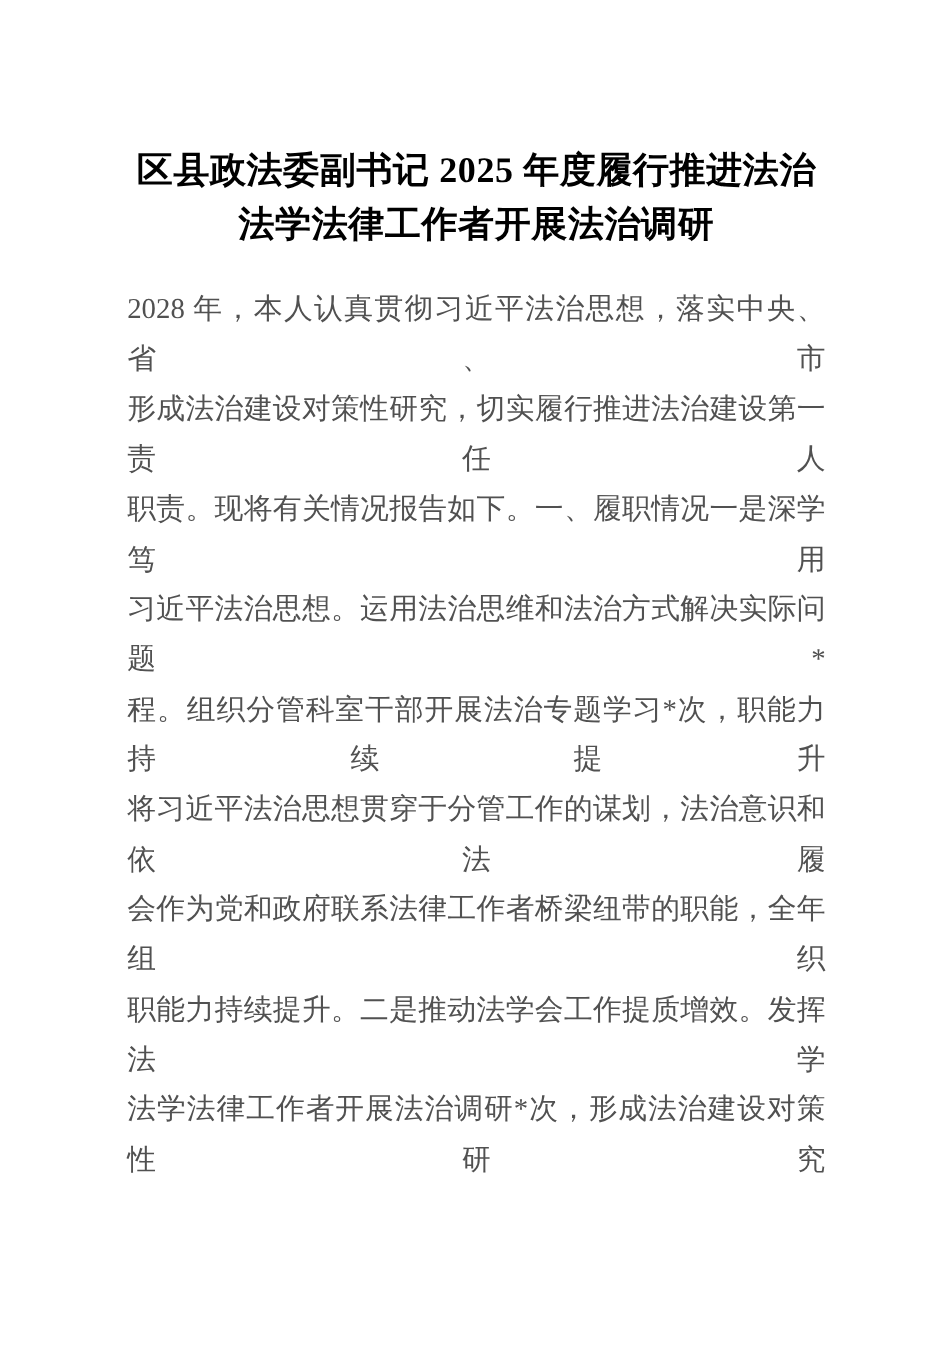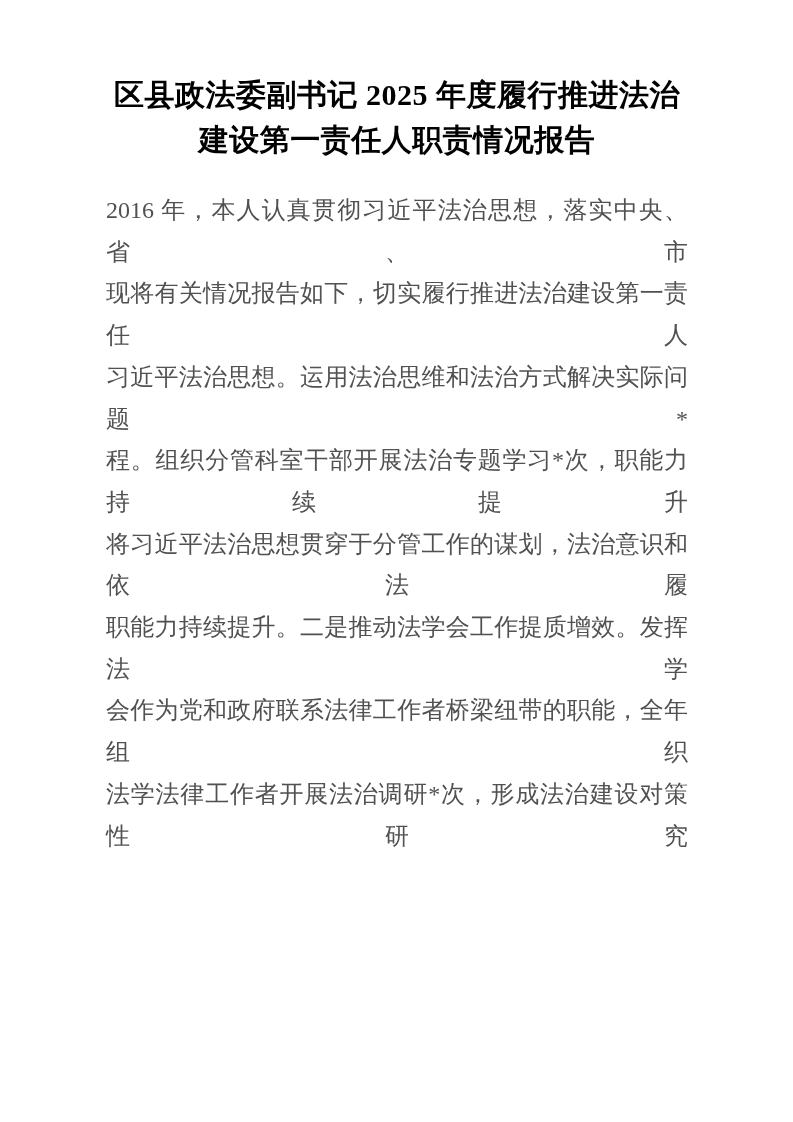--- a/index.html
+++ b/index.html
@@ -9,21 +9,21 @@
   }
   * { margin: 0; padding: 0; box-sizing: border-box; }
   html, body { background: var(--background); }
   .page {
     position: relative;
     width: 793px;
     height: 1122px;
     margin: 0 auto;
     background: var(--background);
     overflow: hidden;
-    padding: 72px 105px 0 106px;
+    padding: 120px 105px 0 106px;
     font-family: "Liberation Serif", "DejaVu Serif", serif;
   }
   .doc-title {
     font-size: 30px;
     font-weight: bold;
     color: var(--title-color);
     text-align: center;
     line-height: 45px;
     margin-bottom: 28px;
     letter-spacing: 0.5px;
@@ -42,25 +42,26 @@
     text-align-last: justify;
     text-justify: inter-character;
   }
 </style>
 </head>
 <body>
 
 <div class="page">
   <h1 class="doc-title">
       <div class="title-line">区县政法委副书记 2025 年度履行推进法治</div>
-      <div class="title-line">建设第一责任人职责情况报告</div>
+      <div class="title-line">法学法律工作者开展法治调研</div>
     </h1>
   <div class="doc-body">
-      <div class="body-line">2016 年，本人认真贯彻习近平法治思想，落实中央、省、市</div>
-      <div class="body-line">现将有关情况报告如下，切实履行推进法治建设第一责任人</div>
+      <div class="body-line">2028 年，本人认真贯彻习近平法治思想，落实中央、省、市</div>
+      <div class="body-line">形成法治建设对策性研究，切实履行推进法治建设第一责任人</div>
+      <div class="body-line">职责。现将有关情况报告如下。一、履职情况一是深学笃用</div>
       <div class="body-line">习近平法治思想。运用法治思维和法治方式解决实际问题*</div>
       <div class="body-line">程。组织分管科室干部开展法治专题学习*次，职能力持续提升</div>
       <div class="body-line">将习近平法治思想贯穿于分管工作的谋划，法治意识和依法履</div>
+      <div class="body-line">会作为党和政府联系法律工作者桥梁纽带的职能，全年组织</div>
       <div class="body-line">职能力持续提升。二是推动法学会工作提质增效。发挥法学</div>
-      <div class="body-line">会作为党和政府联系法律工作者桥梁纽带的职能，全年组织</div>
       <div class="body-line">法学法律工作者开展法治调研*次，形成法治建设对策性研究</div>
     </div>
 </div>
 
 </body></html>

